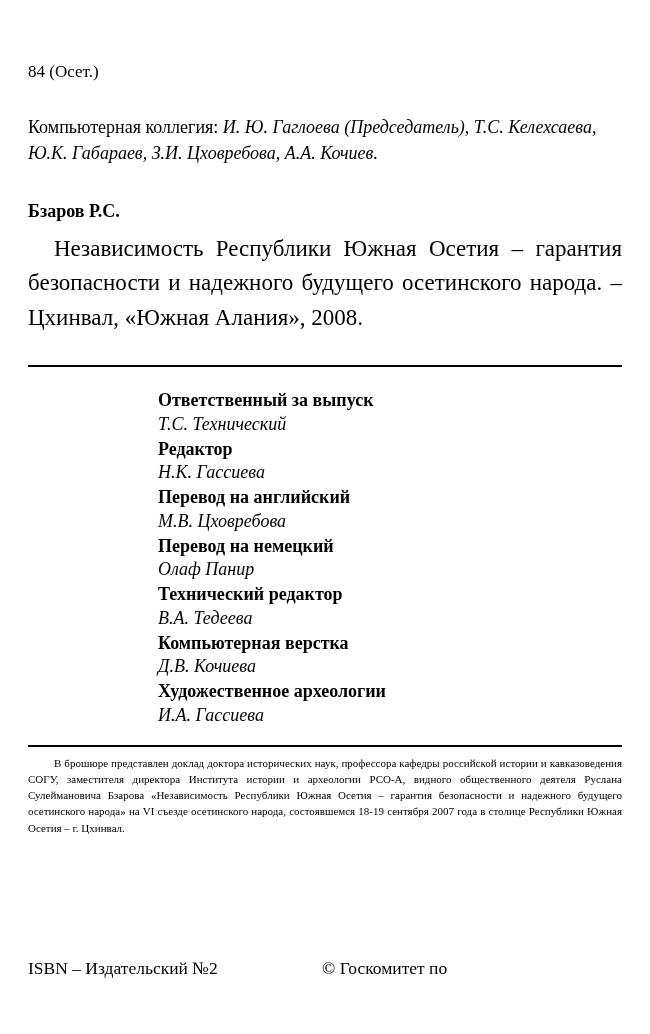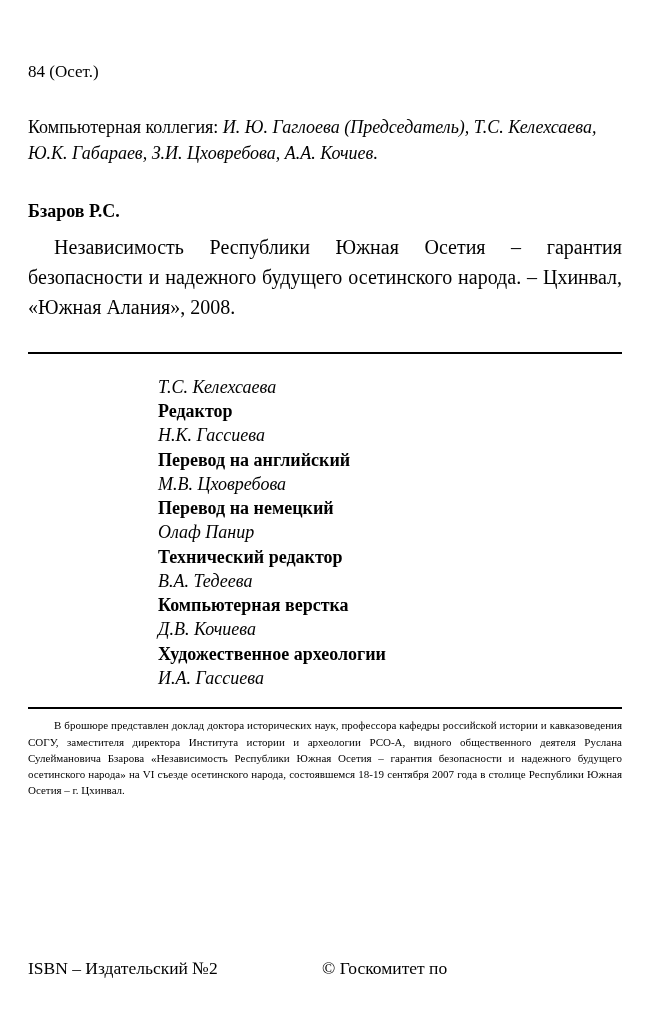--- a/index.html
+++ b/index.html
@@ -48,21 +48,21 @@
     font-style: italic;
   }
 
   .author {
     font-size: 18px;
     font-weight: bold;
     margin: 0 0 10px 0;
   }
 
   .annotation-top {
-    font-size: 20px;
+    font-size: 23px;
     line-height: 1.5;
     text-align: justify;
     margin: 0 0 30px 0;
     text-indent: 26px;
   }
 
   .rule {
     border: 0;
     border-top: 2.5px solid #000;
     margin: 0;
@@ -132,21 +132,22 @@
       <span class="lead">Компьютерная коллегия:</span><span class="names"> И. Ю. Гаглоева (Председатель), Т.С. Келехсаева, Ю.К. Габараев, З.И. Цховребова, А.А. Кочиев.</span>
     </div>
 
     <div class="author">Бзаров Р.С.</div>
 
     <div class="annotation-top">Независимость Республики Южная Осетия – гарантия безопасности и надежного будущего осетинского народа. – Цхинвал, «Южная Алания», 2008.</div>
 
     <hr class="rule">
 
     <div class="credits">
-      <p class="person">Т.С. Келехсаева</p>
+      <p class="role">Ответственный за выпуск</p>
+      <p class="person">Т.С. Технический</p>
       <p class="role">Редактор</p>
       <p class="person">Н.К. Гассиева</p>
       <p class="role">Перевод на английский</p>
       <p class="person">М.В. Цховребова</p>
       <p class="role">Перевод на немецкий</p>
       <p class="person">Олаф Панир</p>
       <p class="role">Технический редактор</p>
       <p class="person">В.А. Тедеева</p>
       <p class="role">Компьютерная верстка</p>
       <p class="person">Д.В. Кочиева</p>

